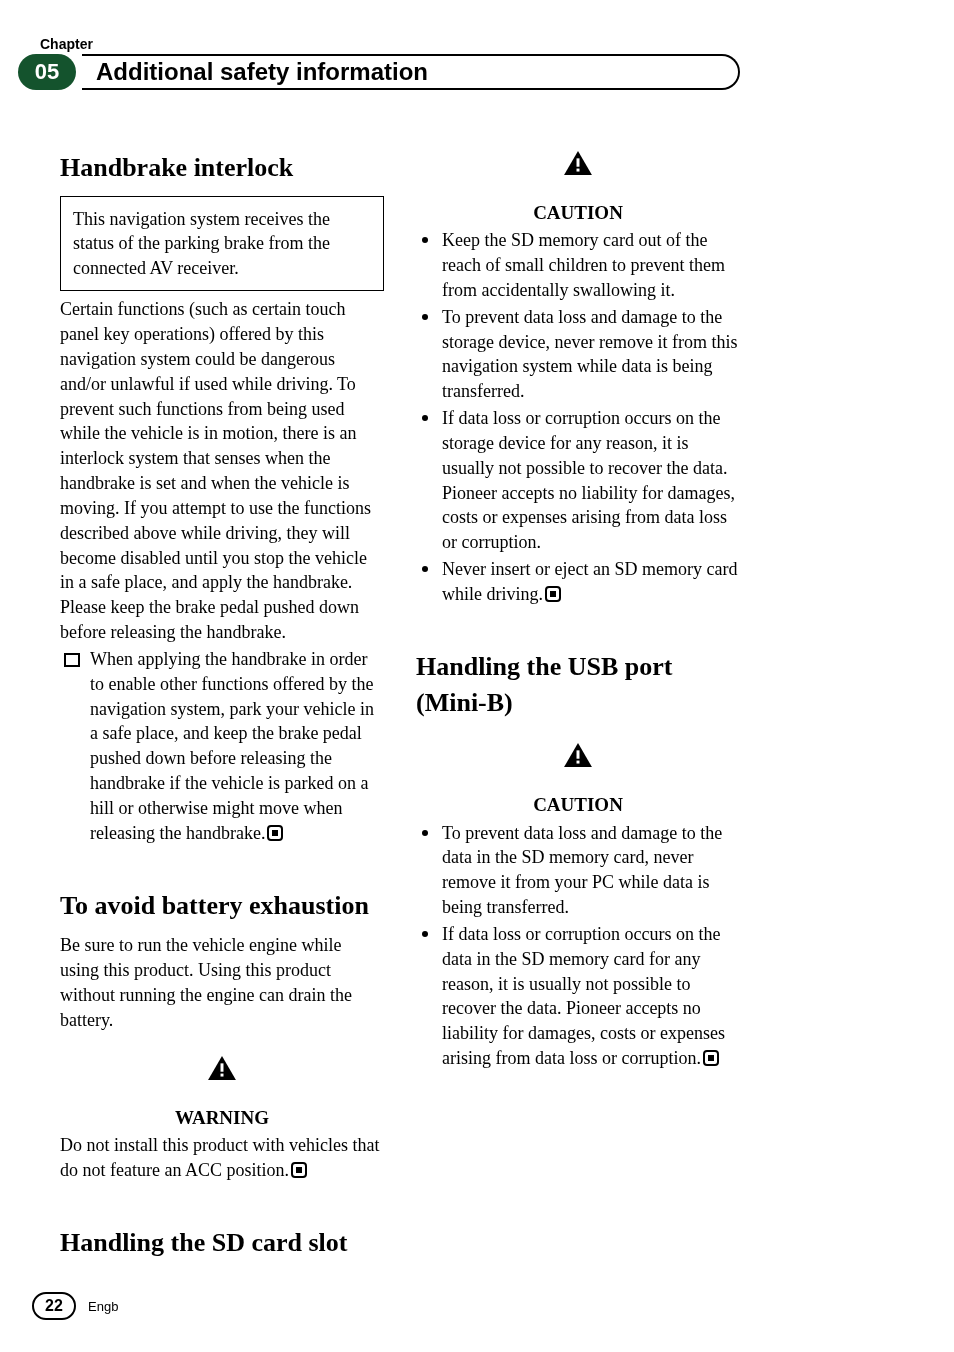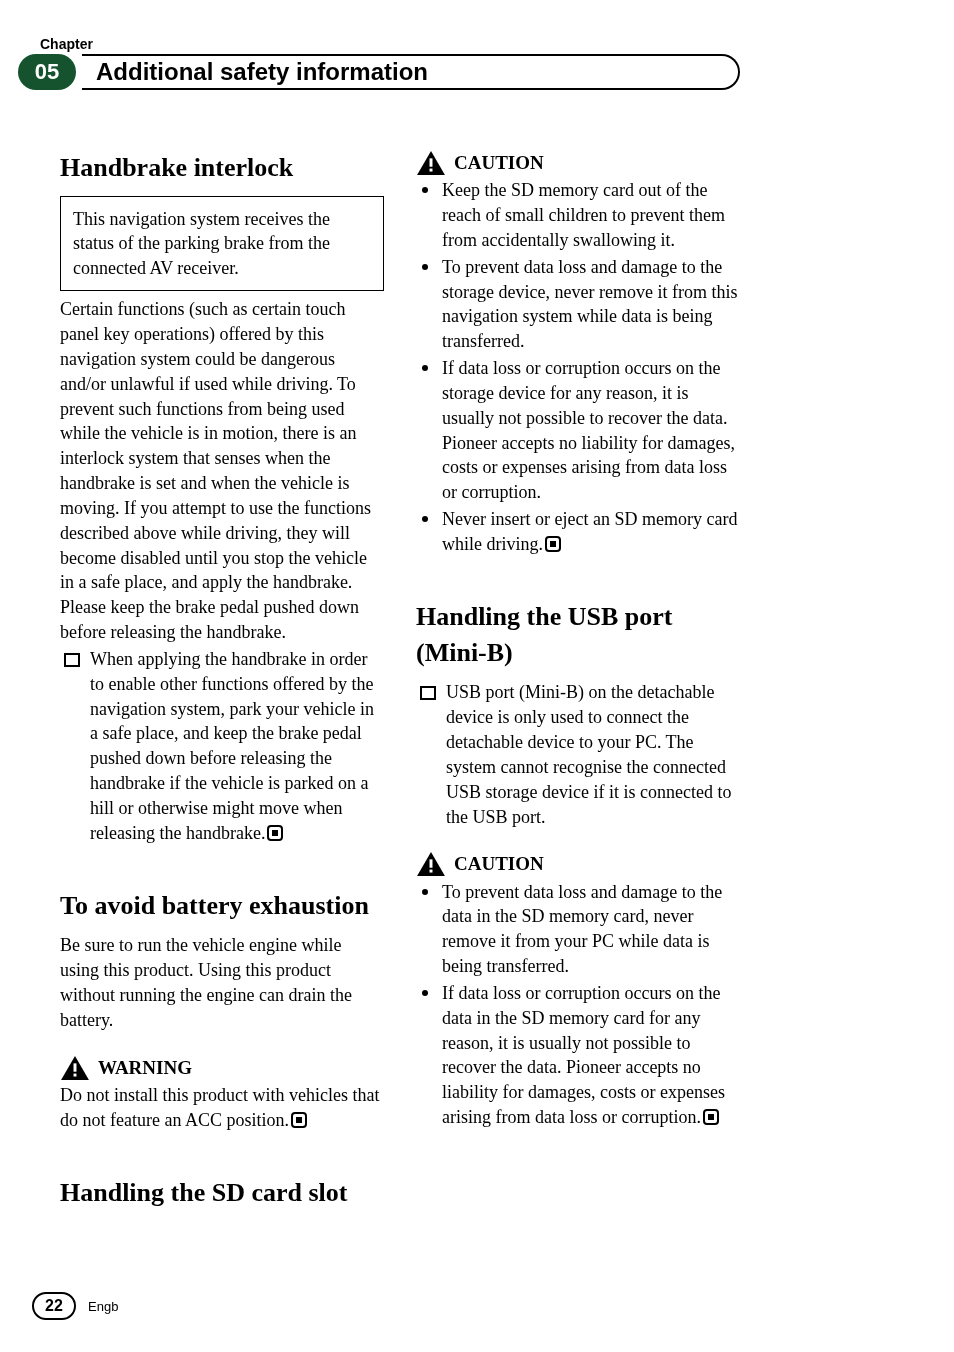--- a/index.html
+++ b/index.html
@@ -53,21 +53,21 @@
   ul.square.boxmark > li::before {
     width: 12px; height: 10px; border: 2px solid #000;
   }
 
   ul.dot { list-style: none; padding-left: 0; }
   ul.dot > li { position: relative; padding-left: 26px; margin-bottom: 2px; }
   ul.dot > li::before {
     content: ""; position: absolute; left: 6px; top: 9px; width: 6px; height: 6px; background: #000; border-radius: 50%;
   }
 
-  .alert-row { display: flex; align-items: center; gap: 8px; margin-top: 22px; margin-bottom: 2px; }
+  .alert-row { display: flex; align-items: center; gap: 24px; margin-top: 22px; margin-bottom: 2px; flex-direction: column; }
   .alert-row.first { margin-top: 0; }
   .alert-icon { width: 30px; height: 26px; flex: none; }
   .alert-label { font-weight: bold; font-size: 19px; }
 
   .footer { position: absolute; left: 32px; bottom: 32px; display: flex; align-items: center; gap: 12px; }
   .page-num {
     width: 44px; height: 28px; border: 2px solid #000; border-radius: 14px;
     display: flex; align-items: center; justify-content: center; font-weight: bold; font-size: 16px;
   }
   .lang { font-size: 13px; font-weight: normal; }
@@ -126,23 +126,20 @@
         <span class="alert-label">CAUTION</span>
       </div>
       <ul class="dot">
         <li><span>Keep the SD memory card out of the reach of small children to prevent them from accidentally swallowing it.</span></li>
         <li><span>To prevent data loss and damage to the storage device, never remove it from this navigation system while data is being transferred.</span></li>
         <li><span>If data loss or corruption occurs on the storage device for any reason, it is usually not possible to recover the data. Pioneer accepts no liability for damages, costs or expenses arising from data loss or corruption.</span></li>
         <li><span>Never insert or eject an SD memory card while driving.</span><span class="end-glyph"></span></li>
       </ul>
 
       <h2 class="section tight">Handling the USB port (Mini-B)</h2>
-      <ul class="square boxmark">
-        <li><span>USB port (Mini-B) on the detachable device is only used to connect the detachable device to your PC. The system cannot recognise the connected USB storage device if it is connected to the USB port.</span></li>
-      </ul>
 
       <div class="alert-row">
         <svg class="alert-icon" viewBox="0 0 32 28">
           <path d="M16 1 L31 27 L1 27 Z" fill="#000"></path>
           <rect x="14.4" y="9" width="3.2" height="9" fill="#fff"></rect>
           <rect x="14.4" y="20" width="3.2" height="3.2" fill="#fff"></rect>
         </svg>
         <span class="alert-label">CAUTION</span>
       </div>
       <ul class="dot">

